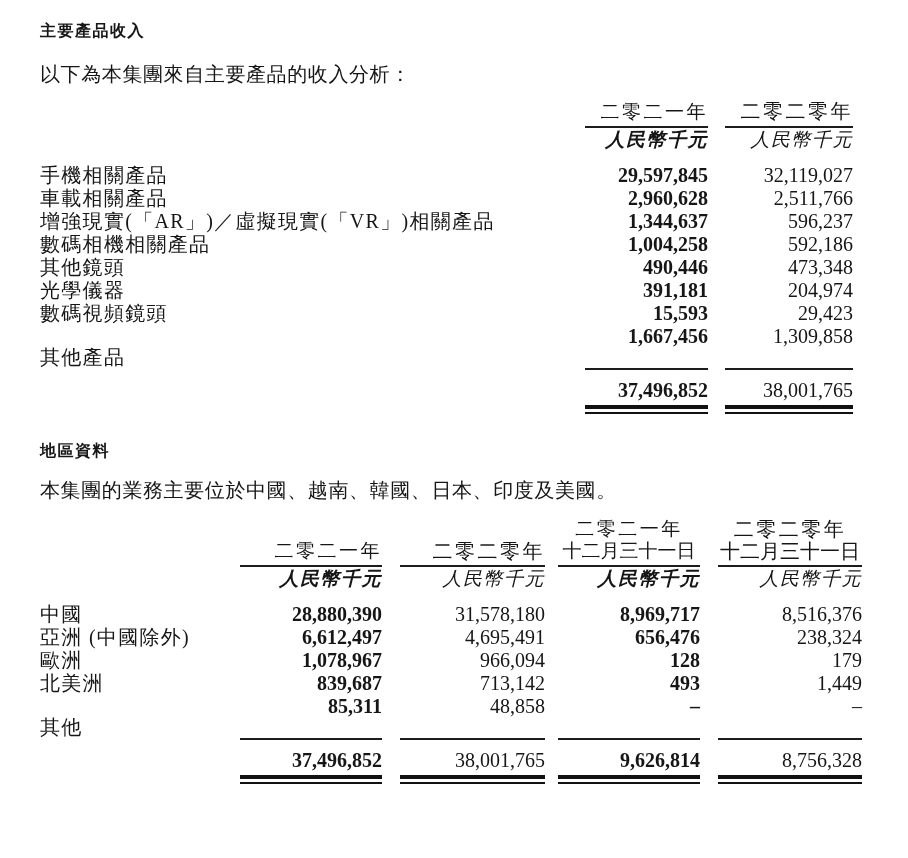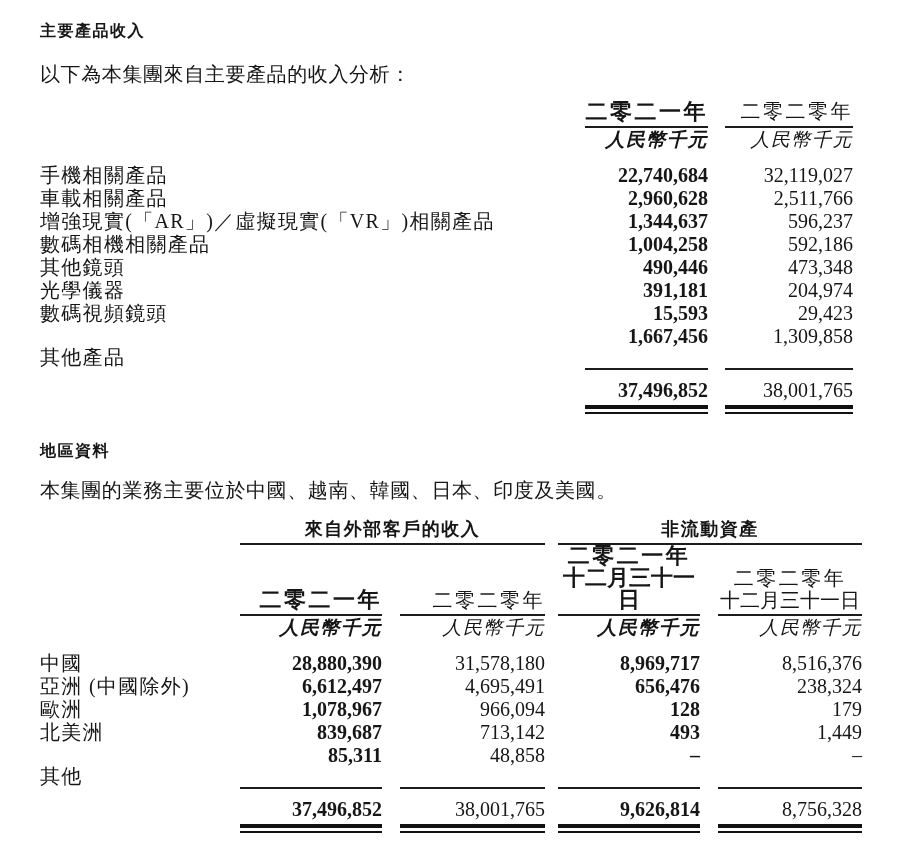--- a/index.html
+++ b/index.html
@@ -14,21 +14,21 @@
   .intro{margin-top:20px;}
   .p1{margin-top:16px;}
   .p2{margin-top:15px;}
 
   
   table{border-collapse:collapse;table-layout:fixed;}
   td{padding:0;vertical-align:bottom;font-size:20px;line-height:23px;}
   td.num{text-align:right;white-space:nowrap;}
   td.lab{letter-spacing:1.3px;white-space:nowrap;}
   .b{font-weight:700;}
-  .yr{font-family:"Liberation Sans",sans-serif;font-weight:700;letter-spacing:2.5px;font-size:22px;}
+  .yr{font-family:"Liberation Sans",sans-serif;font-weight:400;letter-spacing:2.5px;font-size:19px;}
   .yr-l{letter-spacing:2.5px;font-size:20px;}
   .unit-b{font-family:"Liberation Sans",sans-serif;font-style:italic;font-weight:700;
           letter-spacing:1.5px;font-size:19px;}
   .unit-r{font-style:italic;letter-spacing:1.5px;font-size:19px;}
   .rule-under{border-bottom:2px solid #1c1c1c;padding-bottom:3px;}
   .rule-after{border-bottom:2px solid #1c1c1c;padding-bottom:20px;}
   .sp td{height:13px;line-height:13px;}
   .sp2 td{height:9px;line-height:9px;}
   .double-rule{height:3px;border-top:4.5px solid #111;border-bottom:2px solid #111;margin-top:3px;}
 
@@ -80,21 +80,21 @@
       <td class="num unit-b">人民幣千元</td>
       <td></td>
       <td class="num unit-r">人民幣千元</td>
     </tr>
     <tr class="sp">
           <td colspan="4"></td>
         </tr>
 
     <tr>
       <td class="lab">手機相關產品</td>
-      <td class="num b">22,740,684</td>
+      <td class="num b">29,597,845</td>
           <td></td>
       <td class="num">32,119,027</td>
     </tr>
     <tr>
       <td class="lab">車載相關產品</td>
       <td class="num b">2,960,628</td>
           <td></td>
       <td class="num">2,511,766</td>
     </tr>
     <tr>
@@ -164,26 +164,20 @@
       <col class="c-label">
         <col class="c-v1">
         <col class="c-g1">
         <col class="c-v2">
       <col class="c-g2">
         <col class="c-v3">
         <col class="c-g3">
         <col class="c-v4">
     </colgroup>
     <tbody>
-        <tr>
-      <td></td>
-      <td class="group" colspan="3">來自外部客戶的收入</td>
-      <td></td>
-      <td class="group" colspan="3">非流動資產</td>
-    </tr>
     <tr>
       <td></td>
       <td class="num rule-under">
         <div class="yl1"></div>
         <div class="yl2 yr">二零二一年</div>
       </td>
       <td></td>
       <td class="num rule-under">
         <div class="yl1"></div>
         <div class="yl2 yr-l">二零二零年</div>

